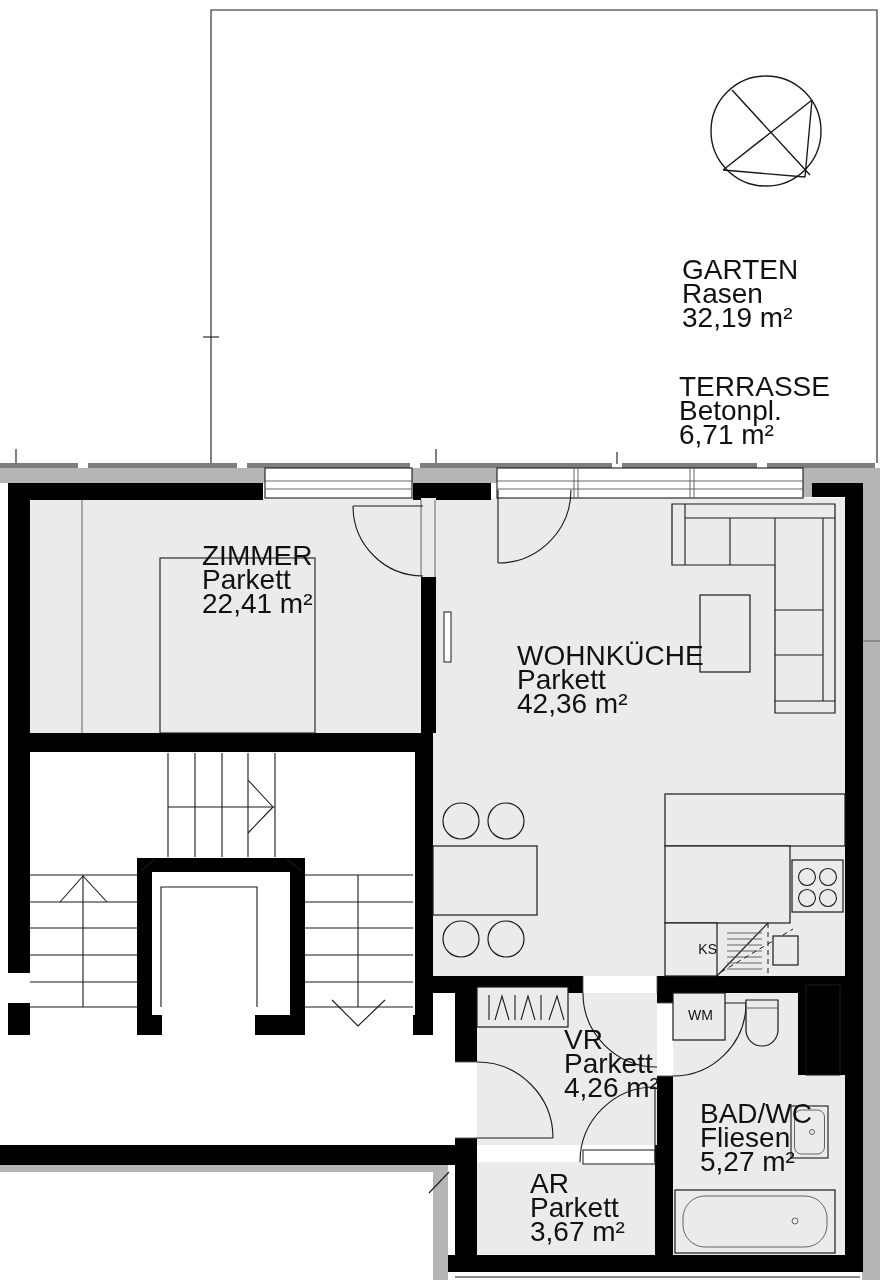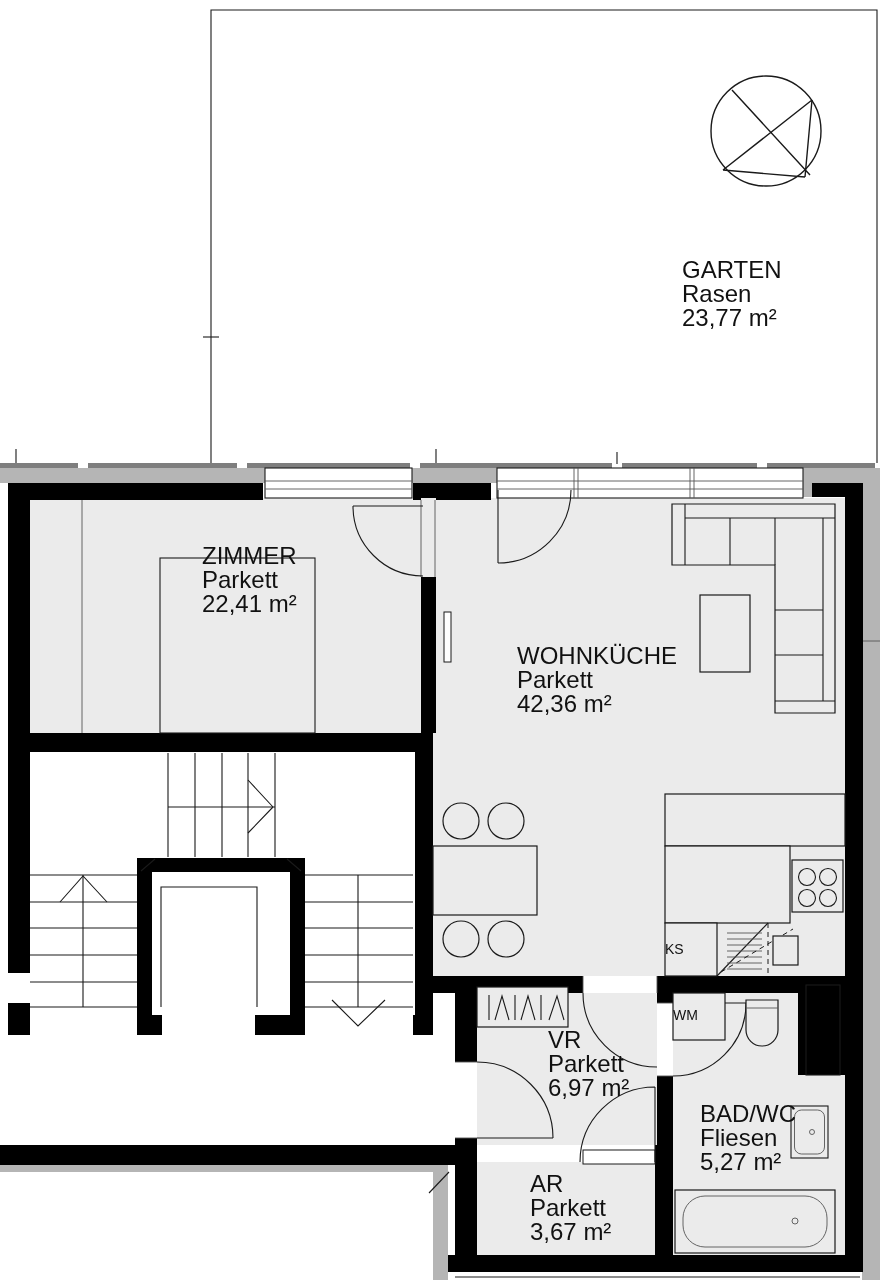--- a/index.html
+++ b/index.html
@@ -1,20 +1,20 @@
 <!DOCTYPE html>
 <html style="--wall: #000000; --floor: #ebebeb; --band: #b5b5b5; --strip: #7e7e7e; --line: #1a1a1a;"><head>
 <meta charset="utf-8">
 <style>
   html,body{margin:0;padding:0;background:#fff;}
   #stage{position:relative;width:887px;height:1280px;background:#fff;overflow:hidden;
          font-family:"Liberation Sans", sans-serif;}
   #stage svg{position:absolute;left:0;top:0;}
-  .lbl{position:absolute;color:#111;font-size:24px;line-height:24px;white-space:nowrap;}
-  .lbl.small{font-size:14px;line-height:14px;text-align:left;}
+  .lbl{position:absolute;color:#111;font-size:28px;line-height:24px;white-space:nowrap;}
+  .lbl.small{font-size:14px;line-height:14px;text-align:right;}
   
   .wall{fill:var(--wall,#000);}
   .flr{fill:var(--floor,#ebebeb);}
   .ext{fill:var(--band,#b5b5b5);}
   .dk{fill:var(--strip,#7e7e7e);}
   .wht{fill:#fff;}
   .ln{stroke:var(--line,#1a1a1a);stroke-width:1.1;fill:none;}
   .ln2{stroke:var(--line,#1a1a1a);stroke-width:1.4;fill:none;}
   .thin{stroke:#555;stroke-width:0.9;fill:none;}
   .furn{stroke:var(--line,#1a1a1a);stroke-width:1.2;fill:var(--floor,#ebebeb);}
@@ -196,36 +196,41 @@
         <rect class="furn" x="675" y="1190" width="160" height="63"></rect>
         <rect class="thin" x="683" y="1196" width="144" height="51" rx="22" fill="none"></rect>
         <circle class="thin" cx="795" cy="1221" r="3"></circle>
       </g>
     </g>
   </svg>
 
   <div class="lbl" style="left:682px;top:258px">
     <div>GARTEN</div>
     <div>Rasen</div>
-    <div>23,77 m²</div>
+    <div>32,19 m²</div>
+  </div>
+  <div class="lbl" style="left:679px;top:375px">
+    <div>TERRASSE</div>
+    <div>Betonpl.</div>
+    <div>6,71 m²</div>
   </div>
   <div class="lbl" style="left:202px;top:544px">
     <div>ZIMMER</div>
     <div>Parkett</div>
     <div>22,41 m²</div>
   </div>
   <div class="lbl" style="left:517px;top:644px">
     <div>WOHNKÜCHE</div>
     <div>Parkett</div>
     <div>42,36 m²</div>
   </div>
-  <div class="lbl" style="left:548px;top:1028px">
+  <div class="lbl" style="left:564px;top:1028px">
     <div>VR</div>
     <div>Parkett</div>
-    <div>6,97 m²</div>
+    <div>4,26 m²</div>
   </div>
   <div class="lbl" style="left:530px;top:1172px">
     <div>AR</div>
     <div>Parkett</div>
     <div>3,67 m²</div>
   </div>
   <div class="lbl" style="left:700px;top:1102px">
     <div>BAD/WC</div>
     <div>Fliesen</div>
     <div>5,27 m²</div>

